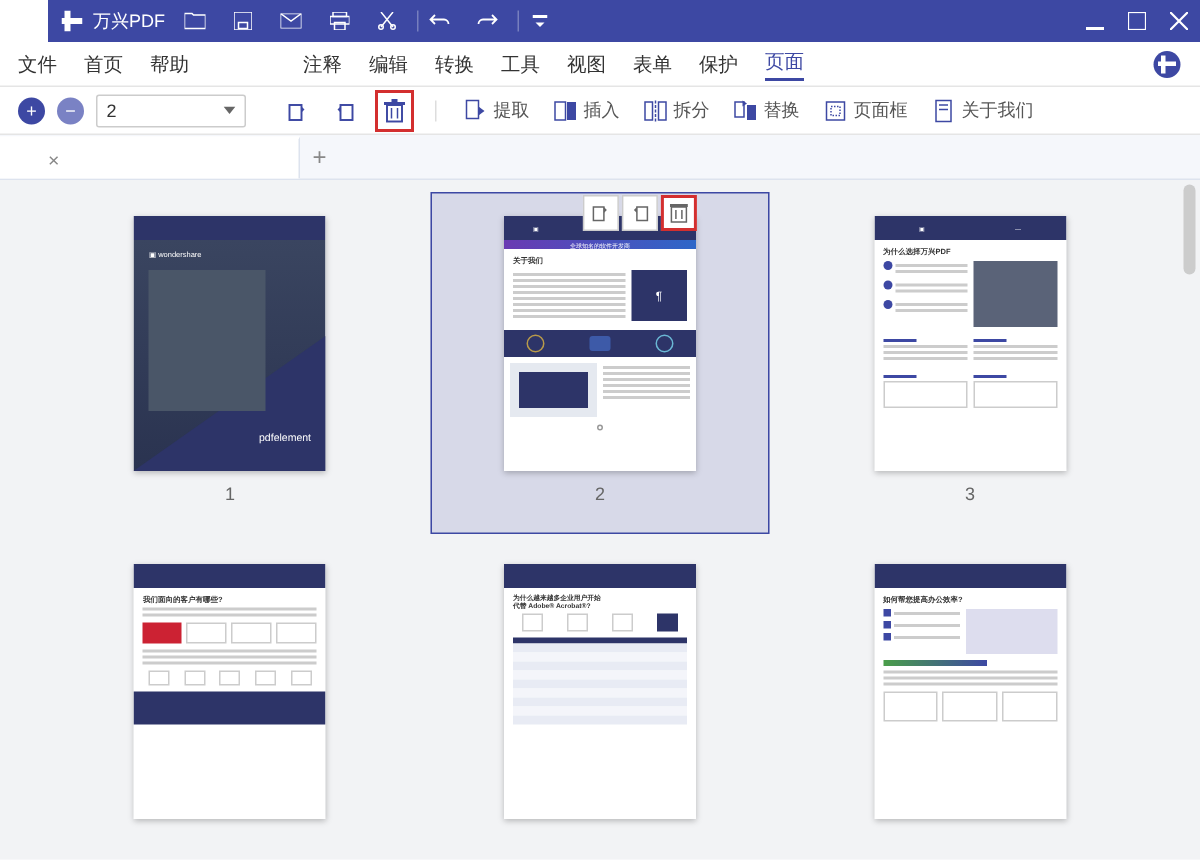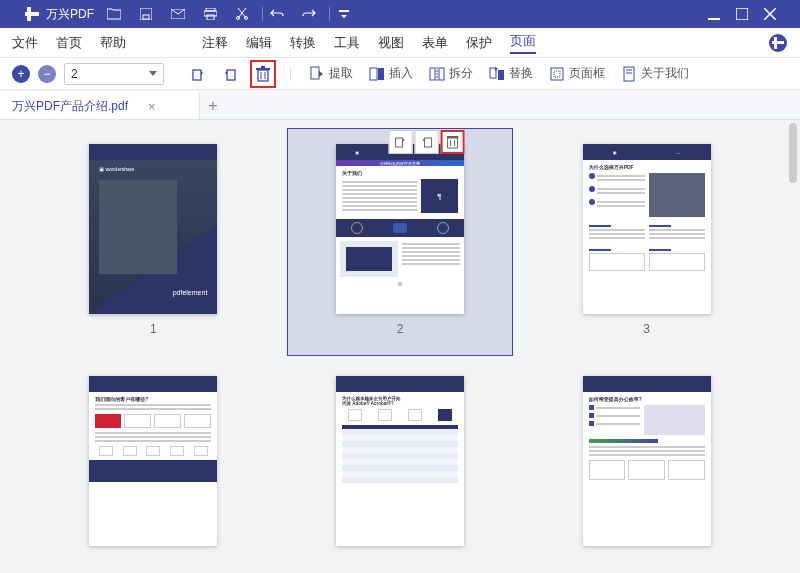--- a/index.html
+++ b/index.html
@@ -1,17 +1,17 @@
 <!DOCTYPE html>
 <html><head>
 <meta charset="utf-8">
 <style>
   * { box-sizing: border-box; margin: 0; padding: 0; font-family: "Microsoft YaHei", sans-serif; }
   body { width: 800px; height: 573px; overflow: hidden; background: #fff; position: relative; }
-  .titlebar { height: 28px; background: #3d48a3; display: flex; align-items: center; color: #fff; font-size: 12px; padding: 0 24px; }
+  .titlebar { height: 28px; background: #3d48a3; display: flex; align-items: center; color: #fff; font-size: 12px; padding: 0 8px; margin-left: 32px; }
   .tb-icon { width: 16px; height: 16px; margin-right: 6px; display: inline-flex; align-items: center; justify-content: center; }
   .tb-title { margin-right: 12px; }
   .tb-group { display: flex; gap: 10px; align-items: center; }
   .tb-sep { width: 1px; height: 14px; background: rgba(255,255,255,0.3); margin: 0 6px; }
   .tb-spacer { flex: 1; }
   .win-btns { display: flex; gap: 16px; }
   .menubar { height: 30px; background: #fff; display: flex; align-items: center; padding: 0 12px; gap: 18px; font-size: 13px; color: #333; border-bottom: 1px solid #e5e5e5; }
   .menubar .menu-item { cursor: pointer; }
   .menubar .menu-item.active { color: #3d48a3; border-bottom: 2px solid #3d48a3; padding-bottom: 2px; }
   .menubar .logo { margin-left: auto; }
@@ -238,21 +238,20 @@
           <line x1="5" y1="4" x2="11" y2="4" stroke="#3d48a3"></line>
           <line x1="5" y1="7" x2="11" y2="7" stroke="#3d48a3"></line>
         </svg>
       </span>
     <span>关于我们</span>
   </span>
 </div>
 
 <div class="tabstrip">
   <div class="tab">
-    <span>万兴PDF产品介绍.pdf</span>
     <span class="close">×</span>
   </div>
   <div class="tab-add">+</div>
 </div>
 
 <div class="canvas">
   <div class="thumb-grid">
 
     <div class="thumb">
       <div class="page">

